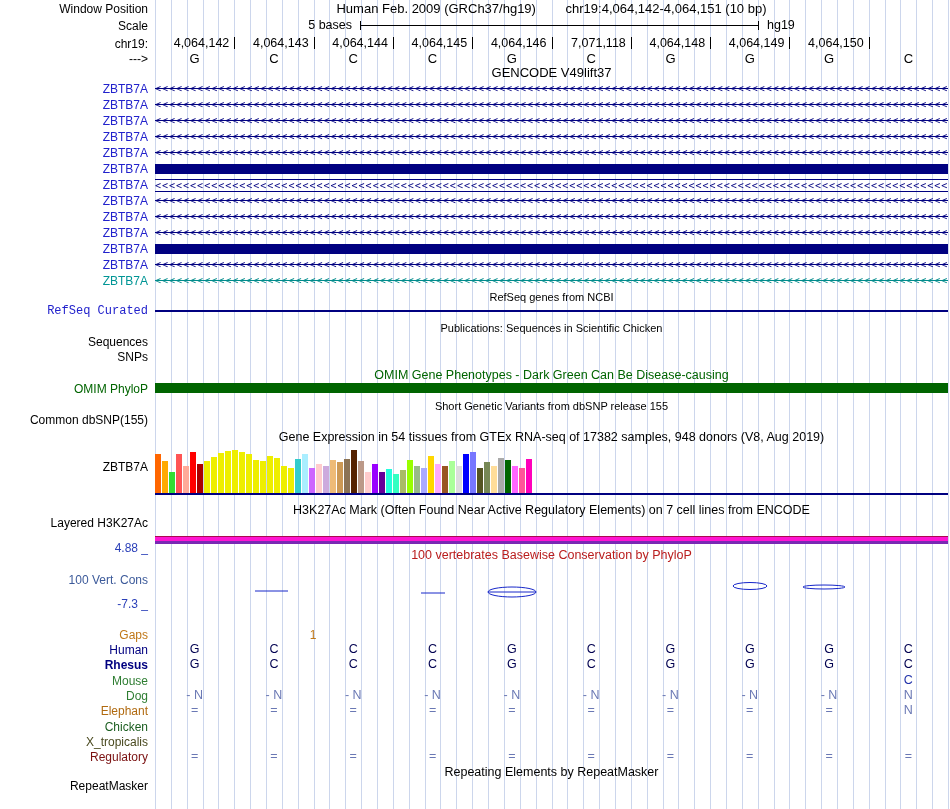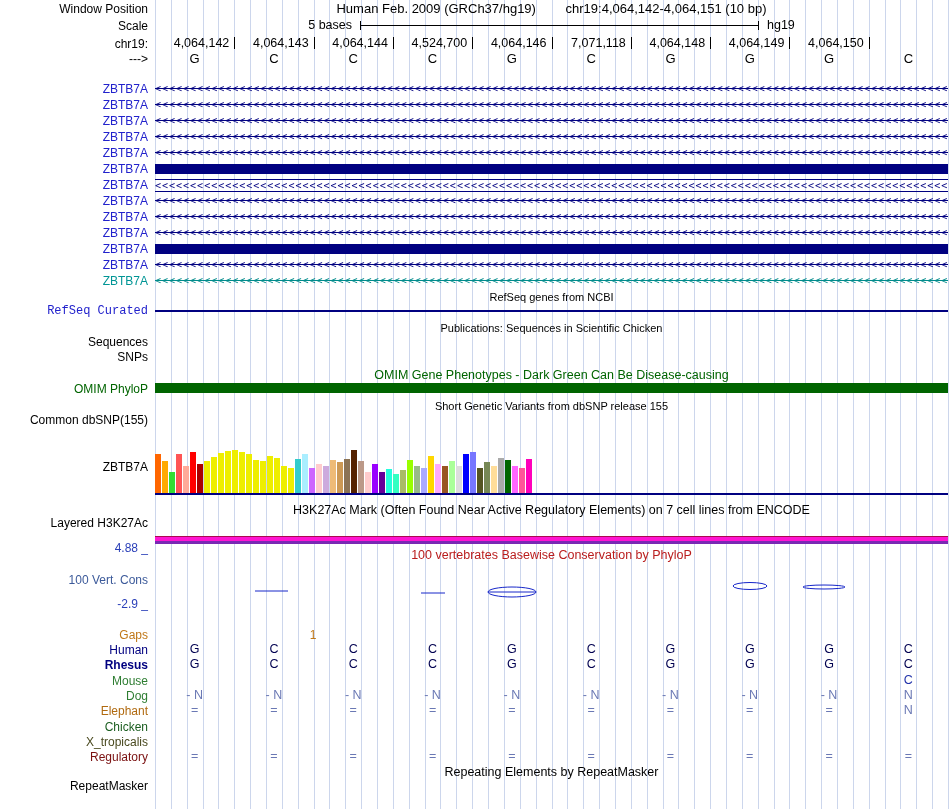--- a/index.html
+++ b/index.html
@@ -48,36 +48,38 @@
   <span class="lbl" style="top:19px">Scale</span>
   <div class="ctr scale-row" style="top:18px">
     <span>5 bases</span>
     <span class="scalebar"></span>
     <span>hg19</span>
   </div>
 
   <span class="lbl" style="top:37px">chr19:</span>
   <span class="lbl" style="top:52px">---&gt;</span>
 
+  <div class="ctr" style="top:66px;font-size:13px">GENCODE V49lift37</div>
 
   <div class="ctr small" style="top:290px">RefSeq genes from NCBI</div>
   <span class="lbl link" style="top:304px">RefSeq Curated</span>
   <div class="hline" style="top:310px;height:2px;background:#000080"></div>
 
   <div class="ctr small" style="top:321px">Publications: Sequences in Scientific Chicken</div>
   <span class="lbl" style="top:335px">Sequences</span>
   <span class="lbl" style="top:350px">SNPs</span>
 
   <div class="ctr greentitle" style="top:368px">OMIM Gene Phenotypes - Dark Green Can Be Disease-causing</div>
   <span class="lbl" style="top:382px;color:#006400">OMIM PhyloP</span>
   <div class="hline" style="top:383px;height:10px;background:#006400"></div>
 
   <div class="ctr small" style="top:399px">Short Genetic Variants from dbSNP release 155</div>
   <span class="lbl" style="top:413px">Common dbSNP(155)</span>
 
+  <div class="ctr" style="top:430px">Gene Expression in 54 tissues from GTEx RNA-seq of 17382 samples, 948 donors (V8, Aug 2019)</div>
   <span class="lbl" style="top:460px">ZBTB7A</span>
   <div id="gtex-bars">
       <div class="gbar" style="height: 40px; background: rgb(255, 102, 0);"></div>
       <div class="gbar" style="height: 33px; background: rgb(255, 170, 0);"></div>
       <div class="gbar" style="height: 22px; background: rgb(51, 221, 51);"></div>
       <div class="gbar" style="height: 40px; background: rgb(255, 85, 85);"></div>
       <div class="gbar" style="height: 28px; background: rgb(255, 170, 153);"></div>
       <div class="gbar" style="height: 42px; background: rgb(255, 0, 0);"></div>
       <div class="gbar" style="height: 30px; background: rgb(170, 0, 0);"></div>
       <div class="gbar" style="height: 33px; background: rgb(238, 238, 0);"></div>
@@ -130,42 +132,42 @@
     </div>
   <div class="hline" style="top:493px;height:2px;background:#000080"></div>
 
   <div class="ctr" style="top:503px">H3K27Ac Mark (Often Found Near Active Regulatory Elements) on 7 cell lines from ENCODE</div>
   <span class="lbl" style="top:516px">Layered H3K27Ac</span>
   <div class="hline h3k-band" style="top:536px"></div>
 
   <div class="ctr bluetitle" style="top:548px">100 vertebrates Basewise Conservation by PhyloP</div>
   <span class="lbl" style="top:541px;color:#2a3fb8">4.88 _</span>
   <span class="lbl" style="top:573px;color:#3c5a9a">100 Vert. Cons</span>
-  <span class="lbl" style="top:597px;color:#2a3fb8">-2.9 _</span>
+  <span class="lbl" style="top:597px;color:#2a3fb8">-7.3 _</span>
   <svg class="cons-svg" viewBox="0 0 793 52">
     <line x1="100" y1="33" x2="133" y2="33" stroke="#1626c9"></line>
     <line x1="266" y1="35" x2="290" y2="35" stroke="#1626c9"></line>
     <ellipse cx="357" cy="34" rx="24" ry="5" stroke="#1626c9"></ellipse>
     <line x1="333" y1="34" x2="381" y2="34" stroke="#1626c9"></line>
     <ellipse cx="595" cy="28" rx="17" ry="3.5" stroke="#1626c9"></ellipse>
     <ellipse cx="669" cy="29" rx="21" ry="2" stroke="#1626c9"></ellipse>
   </svg>
 
   <span class="lbl" style="top:628px;color:#c07818">Gaps</span>
   <span class="gapnum">1</span>
 
   <div class="ctr" style="top:765px">Repeating Elements by RepeatMasker</div>
   <span class="lbl" style="top:779px">RepeatMasker</span>
 <div class="coord" style="left: 155px; top: 37px; width: 74.3px; text-align: right;">4,064,142</div>
     <div class="tickmark" style="left: 234.3px; top: 37px;"></div>
     <div class="coord" style="left: 234.3px; top: 37px; width: 74.3px; text-align: right;">4,064,143</div>
     <div class="tickmark" style="left: 313.6px; top: 37px;"></div>
     <div class="coord" style="left: 313.6px; top: 37px; width: 74.3px; text-align: right;">4,064,144</div>
     <div class="tickmark" style="left: 392.9px; top: 37px;"></div>
-    <div class="coord" style="left: 392.9px; top: 37px; width: 74.3px; text-align: right;">4,524,700</div>
+    <div class="coord" style="left: 392.9px; top: 37px; width: 74.3px; text-align: right;">4,064,145</div>
     <div class="tickmark" style="left: 472.2px; top: 37px;"></div>
     <div class="coord" style="left: 472.2px; top: 37px; width: 74.3px; text-align: right;">4,064,146</div>
     <div class="tickmark" style="left: 551.5px; top: 37px;"></div>
     <div class="coord" style="left: 551.5px; top: 37px; width: 74.3px; text-align: right;">7,071,118</div>
     <div class="tickmark" style="left: 630.8px; top: 37px;"></div>
     <div class="coord" style="left: 630.8px; top: 37px; width: 74.3px; text-align: right;">4,064,148</div>
     <div class="tickmark" style="left: 710.1px; top: 37px;"></div>
     <div class="coord" style="left: 710.1px; top: 37px; width: 74.3px; text-align: right;">4,064,149</div>
     <div class="tickmark" style="left: 789.4px; top: 37px;"></div>
     <div class="coord" style="left: 789.4px; top: 37px; width: 74.3px; text-align: right;">4,064,150</div>

